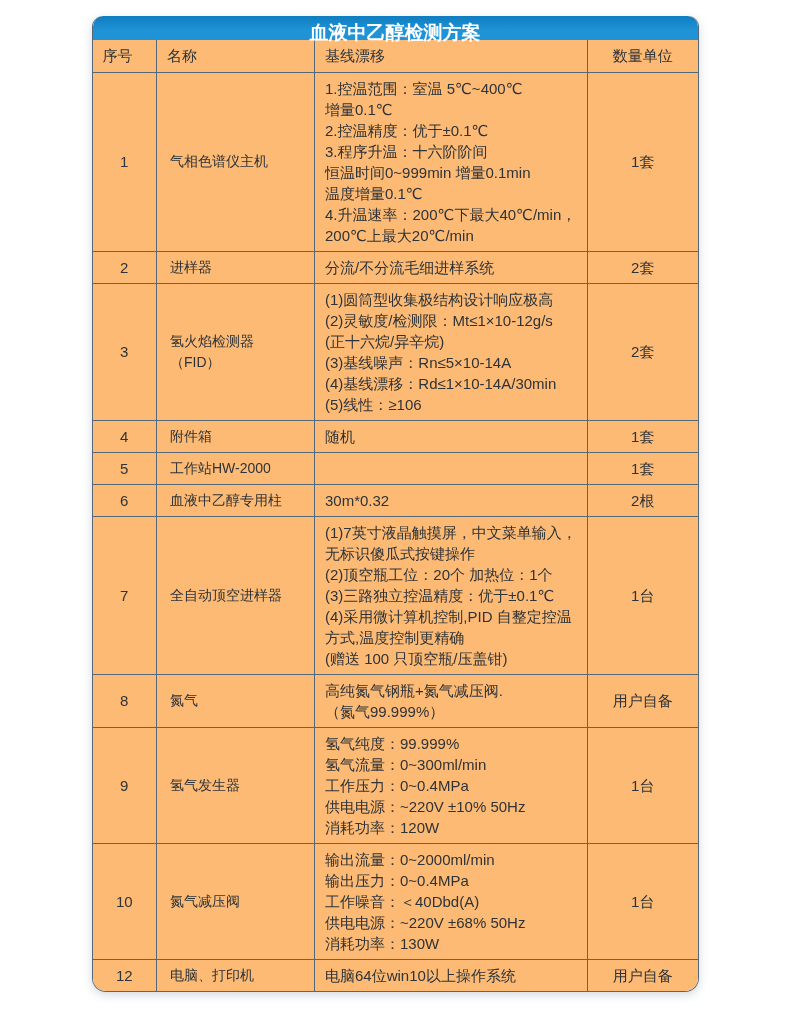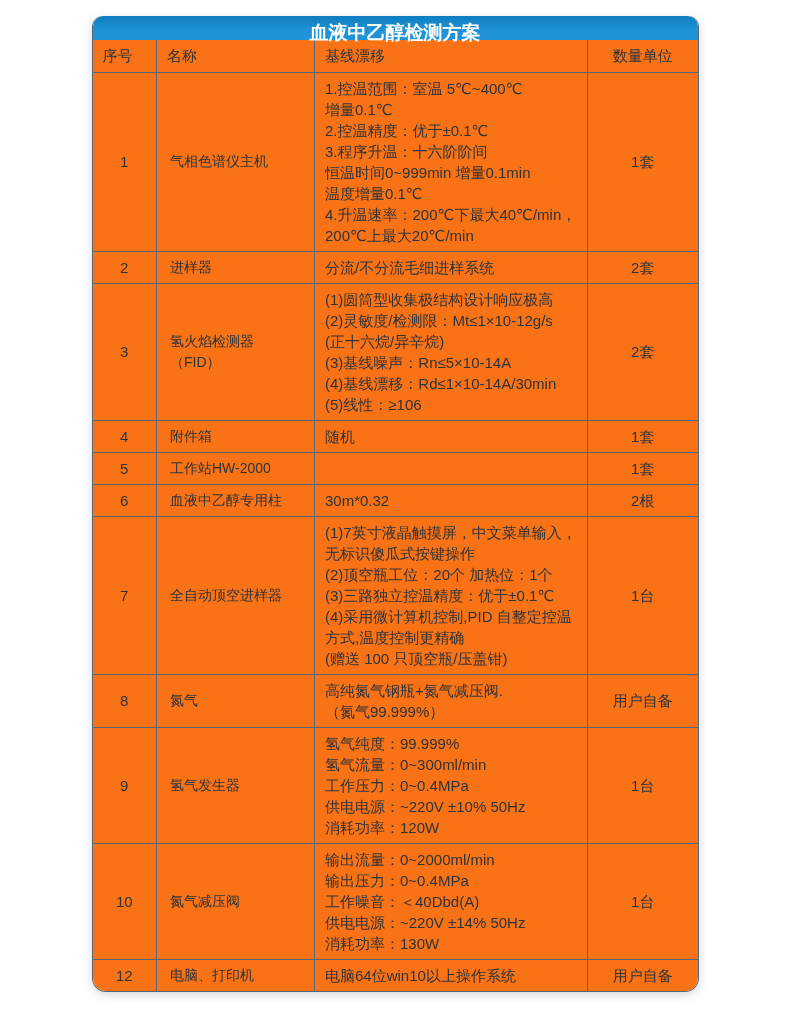--- a/index.html
+++ b/index.html
@@ -43,21 +43,21 @@
   col.c-no   { width: 64px; }
   col.c-name { width: 158px; }
   col.c-spec { width: 273px; }
   col.c-qty  { width: 110px; }
   th, td {
     border: 1px solid var(--border, #55687a);
     font-size: 15px;
     line-height: 21px;
     vertical-align: middle;
     padding: 5px 10px;
-    background: #f97316;
+    background: #fdba74;
   }
   th { font-weight: normal; text-align: left; height: 32px; }
   thead th { border-top: none; }
   th:first-child, td:first-child { border-left: none; }
   th:last-child,  td:last-child  { border-right: none; text-align: center; }
   tbody tr:last-child td { border-bottom: none; }
   td.no   { text-align: center; }
   td.name { padding: 5px 13px; font-size: 14px; }
   td.spec { white-space: pre-line; }
   td.qty  { }
@@ -161,21 +161,21 @@
 供电电源：~220V ±10% 50Hz
 消耗功率：120W</td>
             <td class="qty">1台</td>
           </tr>
           <tr>
             <td class="no">10</td>
             <td class="name">氮气减压阀</td>
             <td class="spec">输出流量：0~2000ml/min
 输出压力：0~0.4MPa
 工作噪音：＜40Dbd(A)
-供电电源：~220V ±14% 50Hz
+供电电源：~220V ±68% 50Hz
 消耗功率：130W</td>
             <td class="qty">1台</td>
           </tr>
           <tr>
             <td class="no">12</td>
             <td class="name">电脑、打印机</td>
             <td class="spec">电脑64位win10以上操作系统</td>
             <td class="qty">用户自备</td>
           </tr>
         </tbody>

